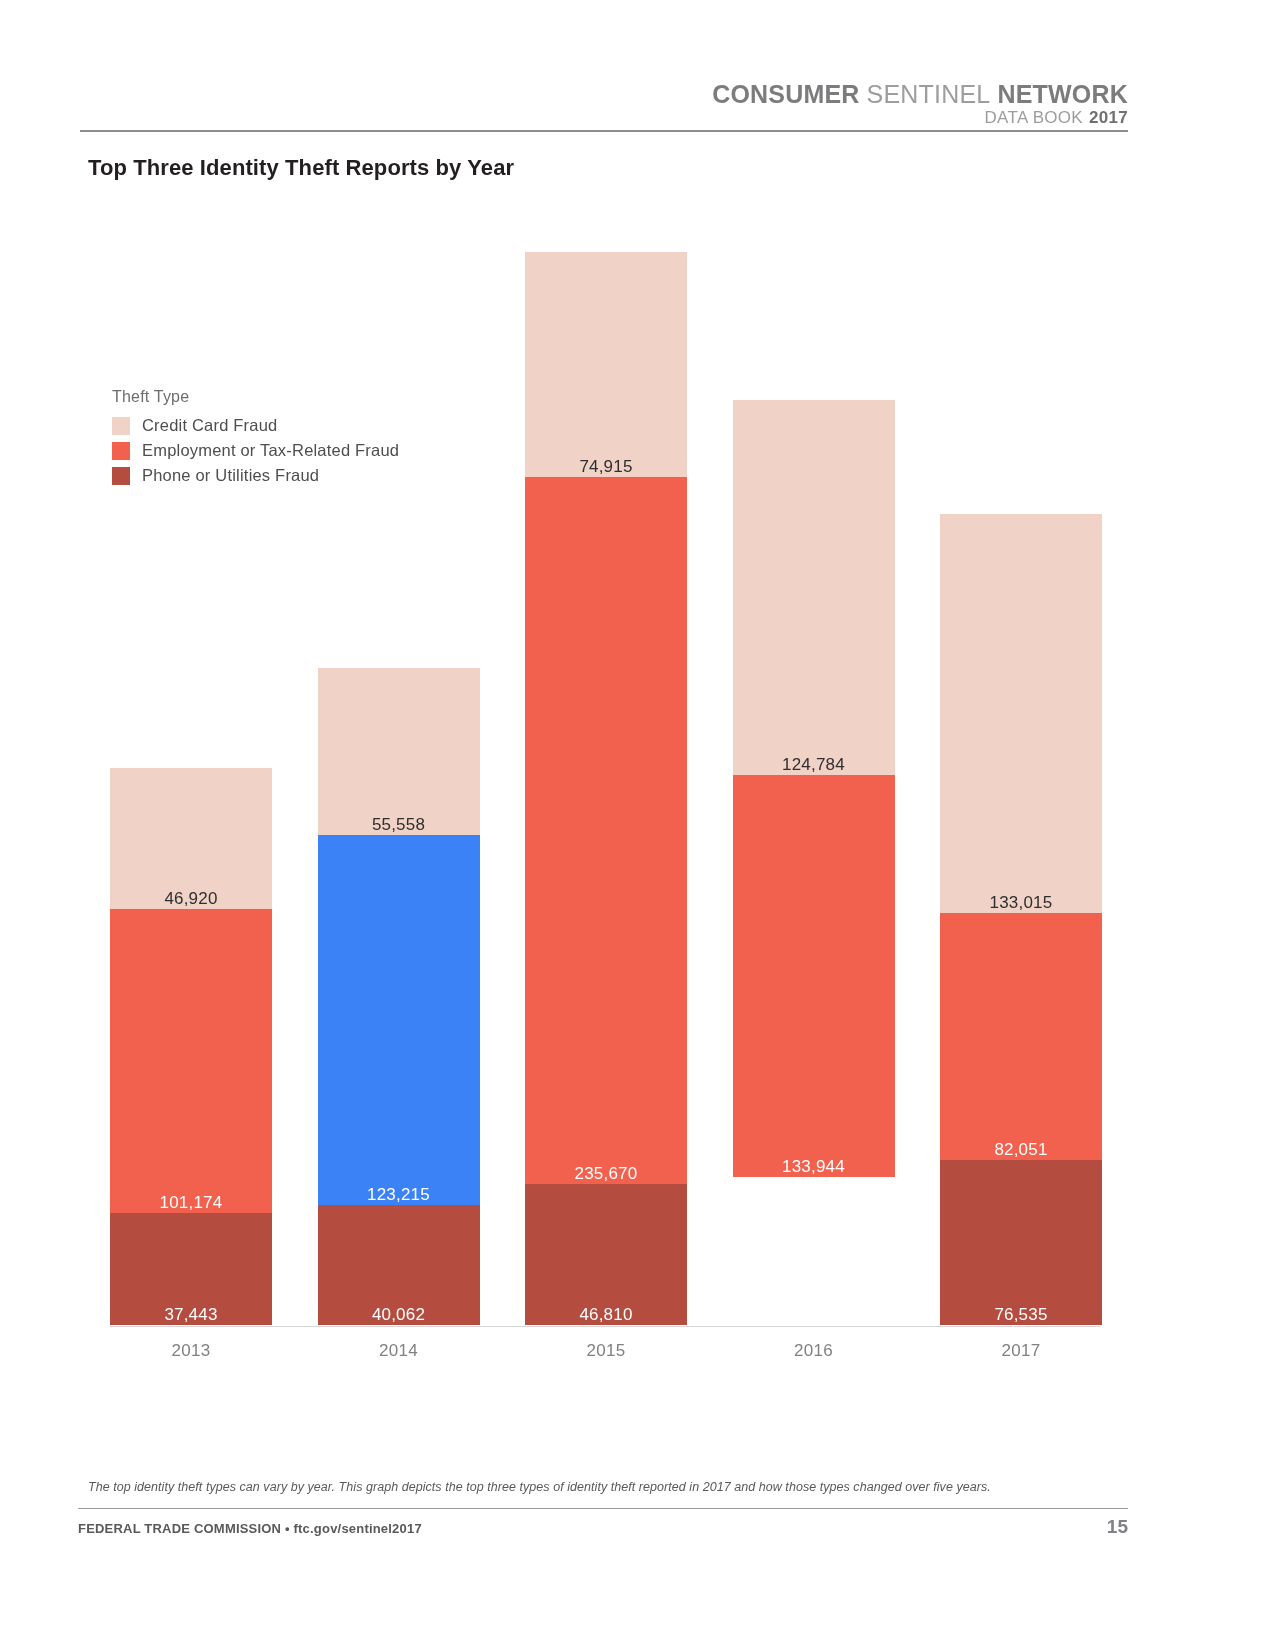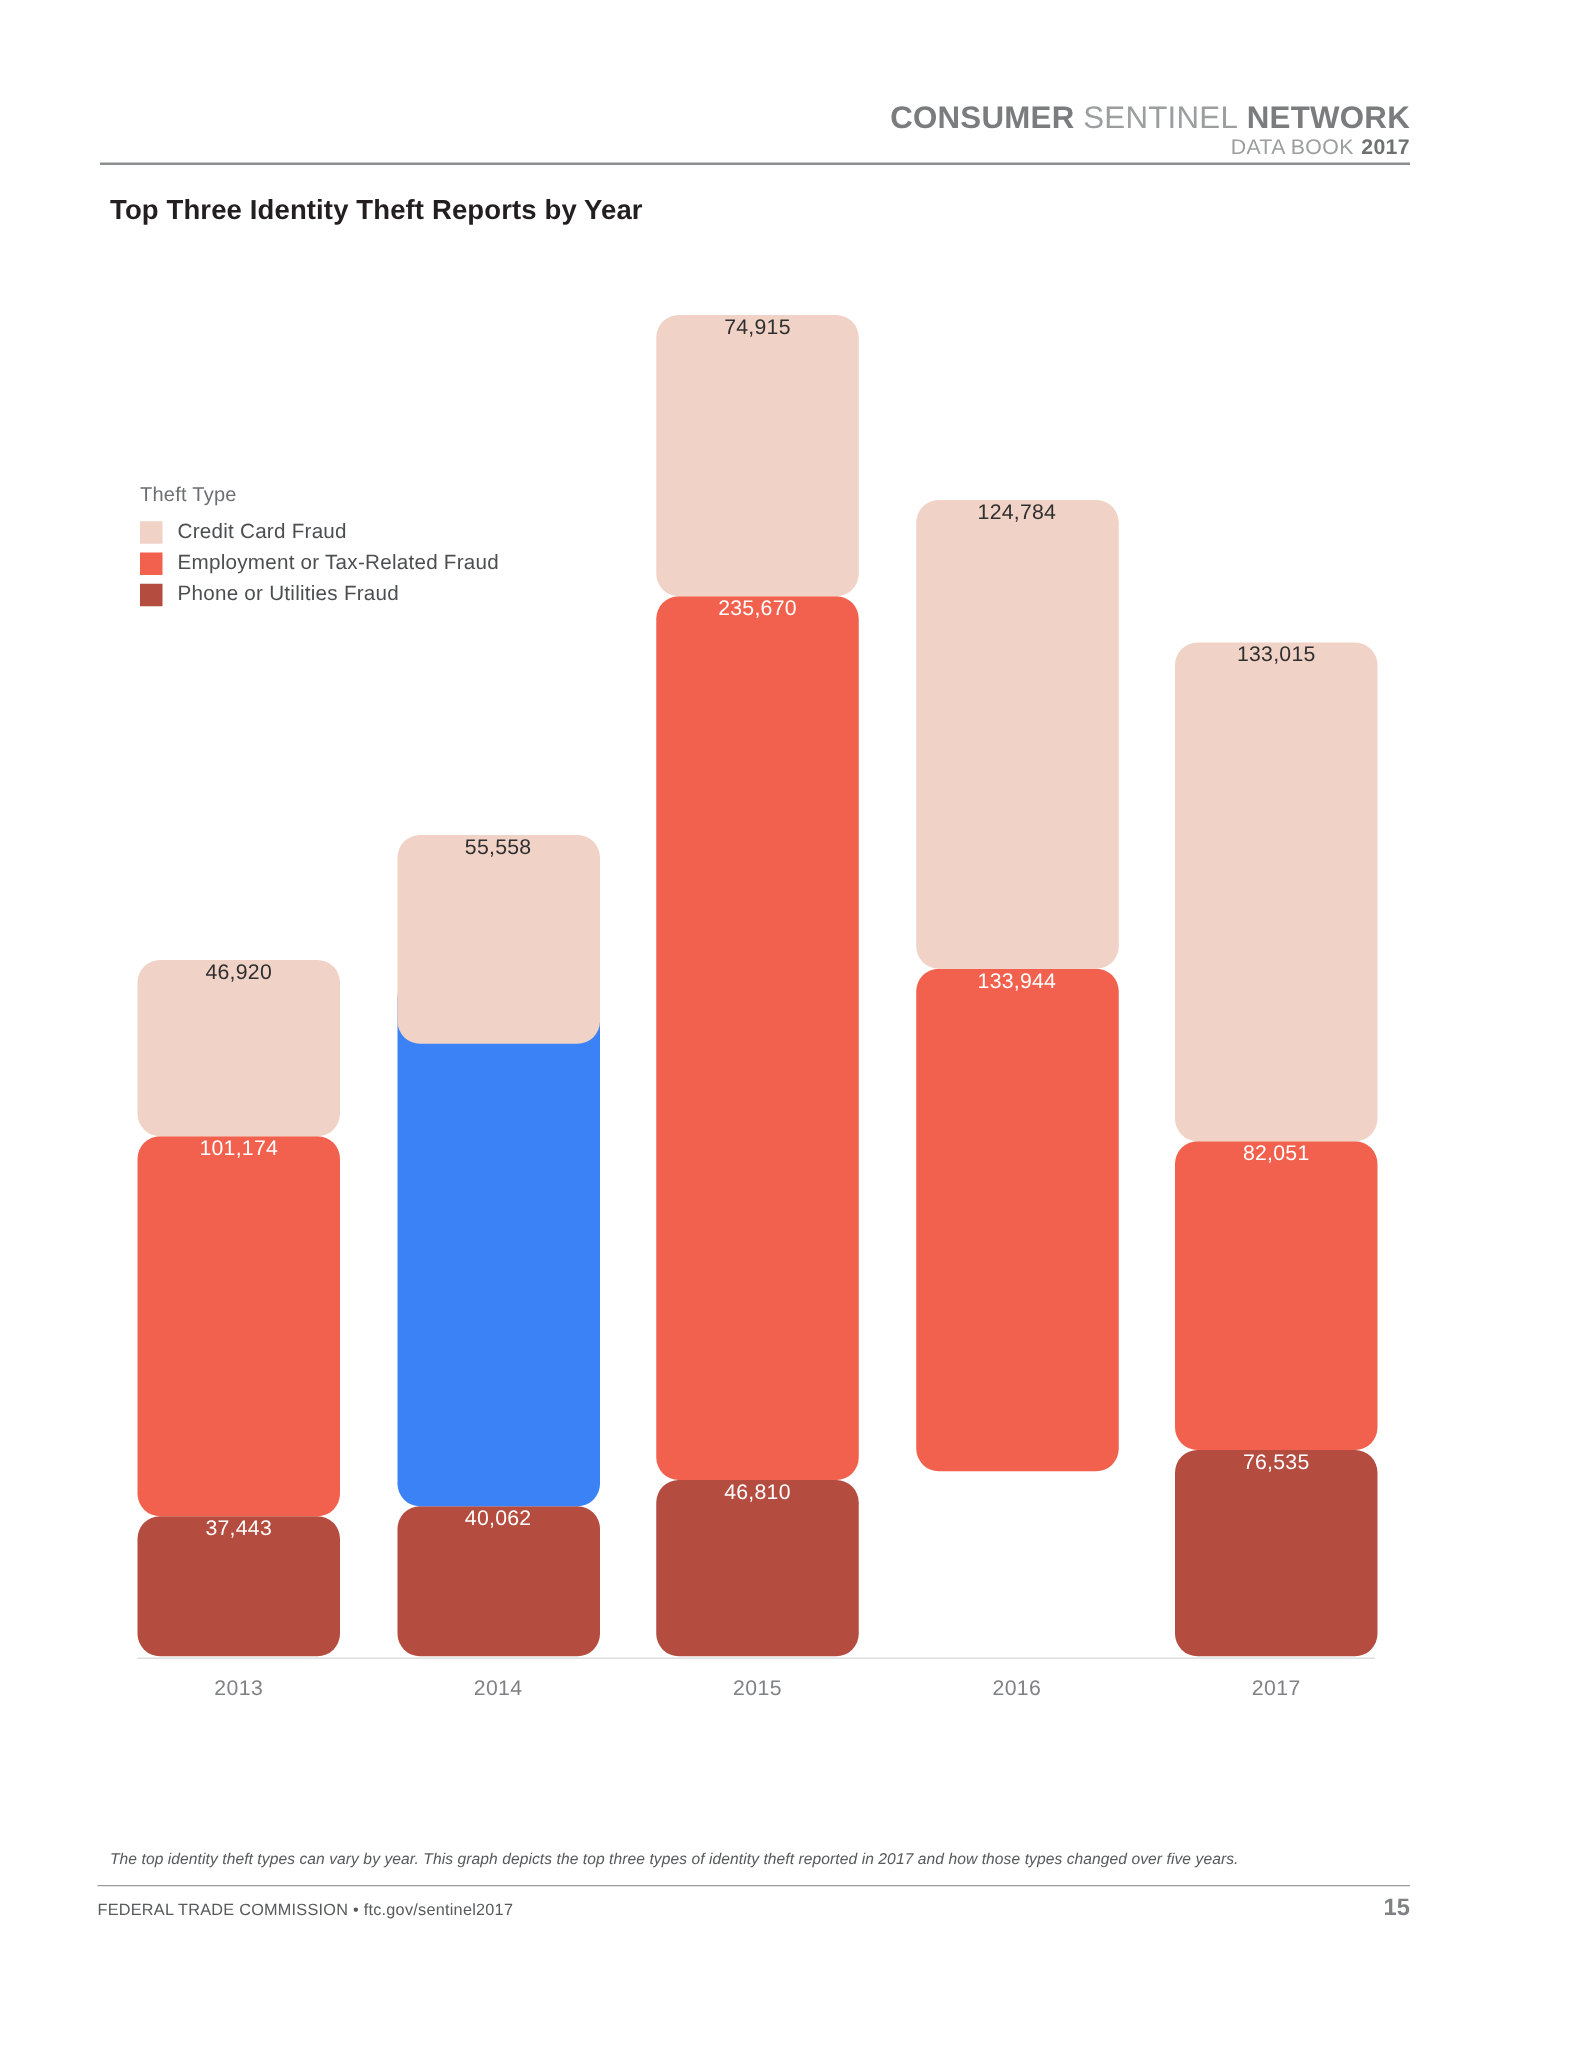--- a/index.html
+++ b/index.html
@@ -84,23 +84,22 @@
   .bar-group {
     position: absolute;
     bottom: 0;
   }
   .seg {
     position: absolute;
     left: 0;
     width: 100%;
     box-sizing: border-box;
     display: flex;
-    align-items: flex-start;
+    align-items: flex-end;
     justify-content: center;
-    border-radius: 18px;
   }
   .seg-label {
     font-size: 17px;
     letter-spacing: 0.2px;
     white-space: nowrap;
   }
   .seg-cc  { background: #f0d2c6; }
   .seg-emp { background: #f2614e; }
   .seg-ph  { background: #b44c3f; }
   .lbl-dark  { color: #2f2f2f; }
@@ -176,21 +175,21 @@
     position: absolute;
     left: 78px;
     top: 1516px;
     width: 1050px;
     display: flex;
     align-items: baseline;
     justify-content: space-between;
   }
   .footer-left {
     font-size: 13px;
-    font-weight: 400;
+    font-weight: 700;
     color: #58595b;
     letter-spacing: 0.2px;
   }
   .page-num {
     font-size: 19px;
     font-weight: 700;
     color: #808184;
   }
 </style>
 </head>

